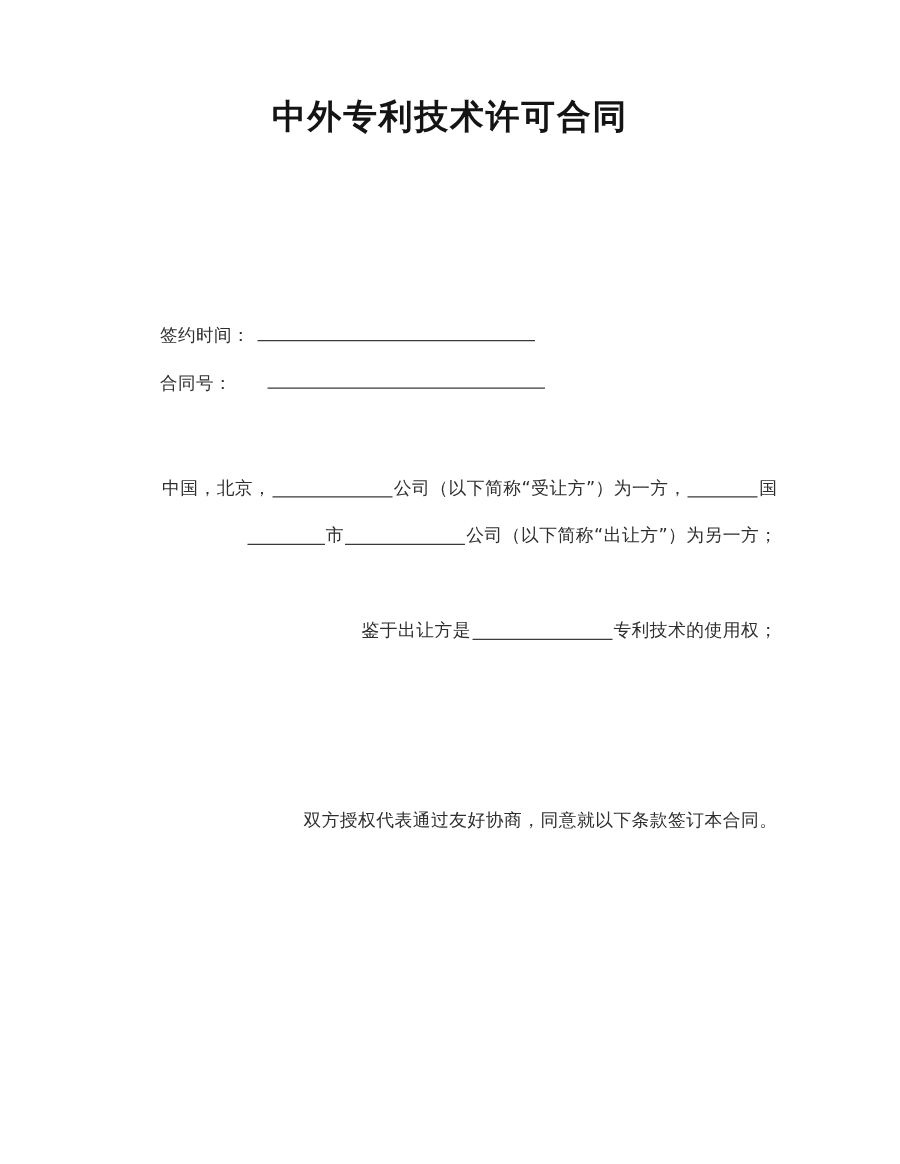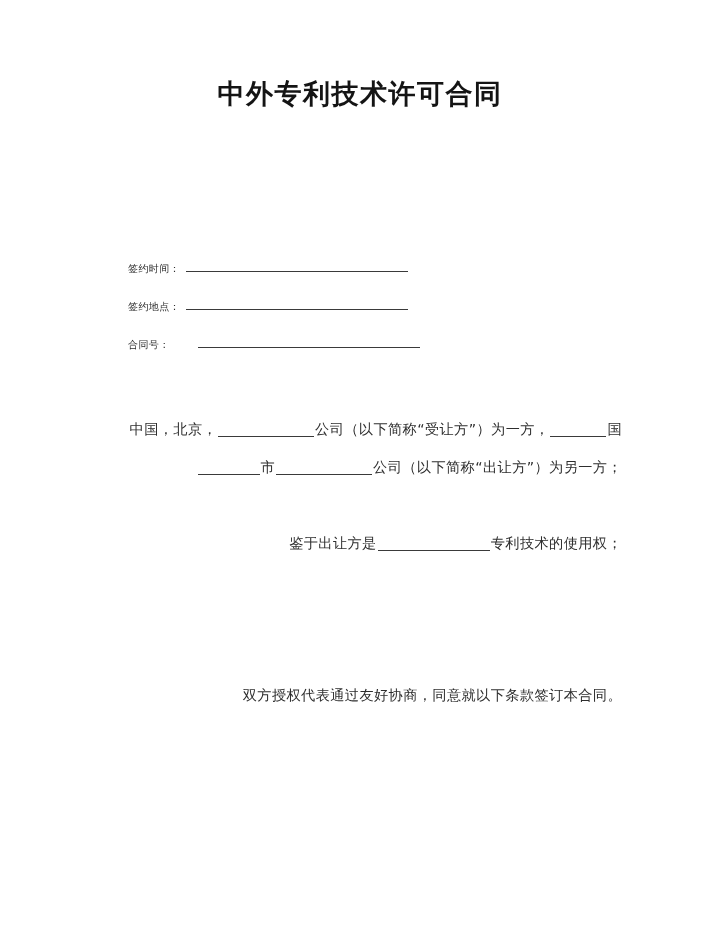--- a/index.html
+++ b/index.html
@@ -60,21 +60,21 @@
   .field-row {
     display: flex;
     align-items: baseline;
     height: 38px;
     padding-left: 28px;
     box-sizing: border-box;
   }
   .field-label {
     flex: 0 0 auto;
     white-space: nowrap;
-    font-size: 10px;
+    font-size: 14px;
     color: #2e2e2e;
   }
   .field-rule {
     flex: 0 0 auto;
     width: 222px;
     margin-left: 6px;
     border-bottom: 1.3px solid #3a3a3a;
     height: 15px;
   }
   .field-row.contract-no .field-label { letter-spacing: 0.4px; }
@@ -115,24 +115,20 @@
 
   <div class="body-block">
 
     <div class="fields">
 
       <div class="field-row">
         <span class="field-label">签约时间：</span>
         <span class="field-rule"></span>
       </div>
 
-      <div class="field-row">
-        <span class="field-label">签约地点：</span>
-        <span class="field-rule"></span>
-      </div>
 
       <div class="field-row contract-no">
         <span class="field-label">合同号：</span>
         <span class="field-rule"></span>
       </div>
 
     </div>
 
     <div class="gap-xl"></div>
 

